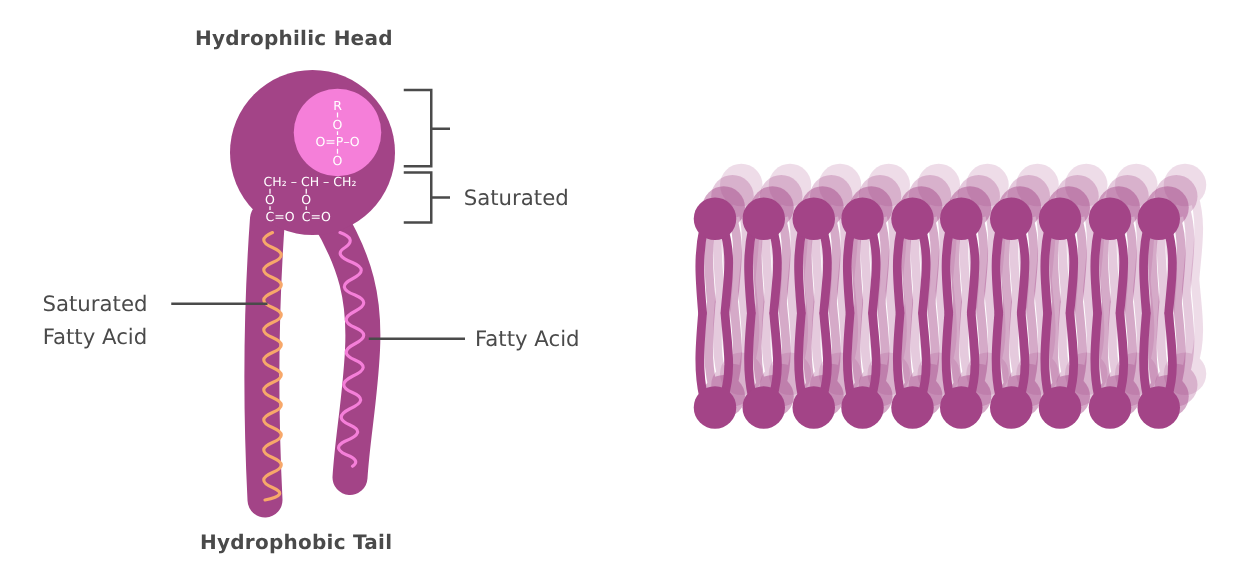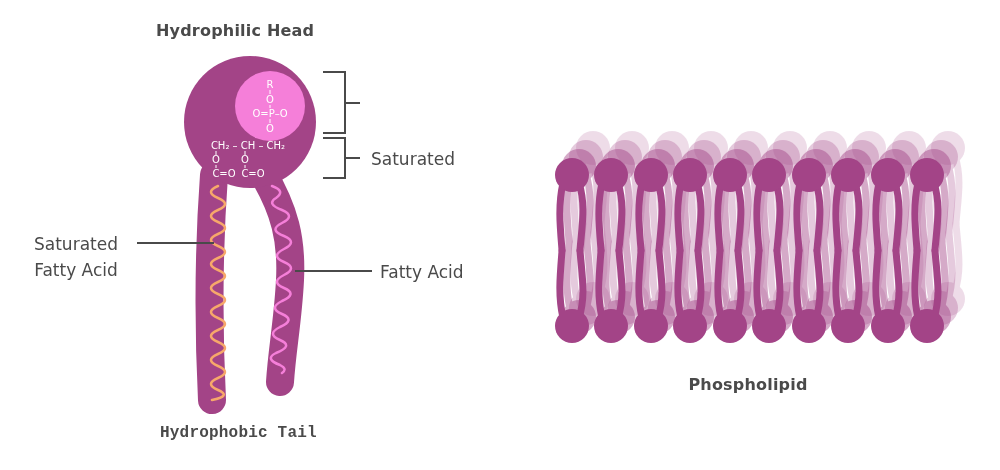--- a/index.html
+++ b/index.html
@@ -387,17 +387,16 @@
 
   <div class="lbl title" style="left:156px;top:21px;">Hydrophilic Head</div>
   <div class="lbl reg" style="left:371px;top:146px;">Saturated</div>
   <div class="lbl reg" style="left:34px;top:231px;text-align:center;">
     <div>Saturated</div>
     <div>Fatty Acid</div>
   </div>
   <div class="lbl reg" style="left:380px;top:259px;">
     <div>Fatty Acid</div>
   </div>
-  <div class="lbl title" style="left:160px;top:424px;font-family:Liberation Mono, monospace;">Hydrophobic Tail</div>
+  <div class="lbl title" style="left:160px;top:424px;">Hydrophobic Tail</div>
   <div class="lbl title" style="left:683px;top:374px;width:130px;text-align:center;line-height:22px;">
-    <div>Phospholipid</div>
   </div>
 </div>
 
 </body></html>

